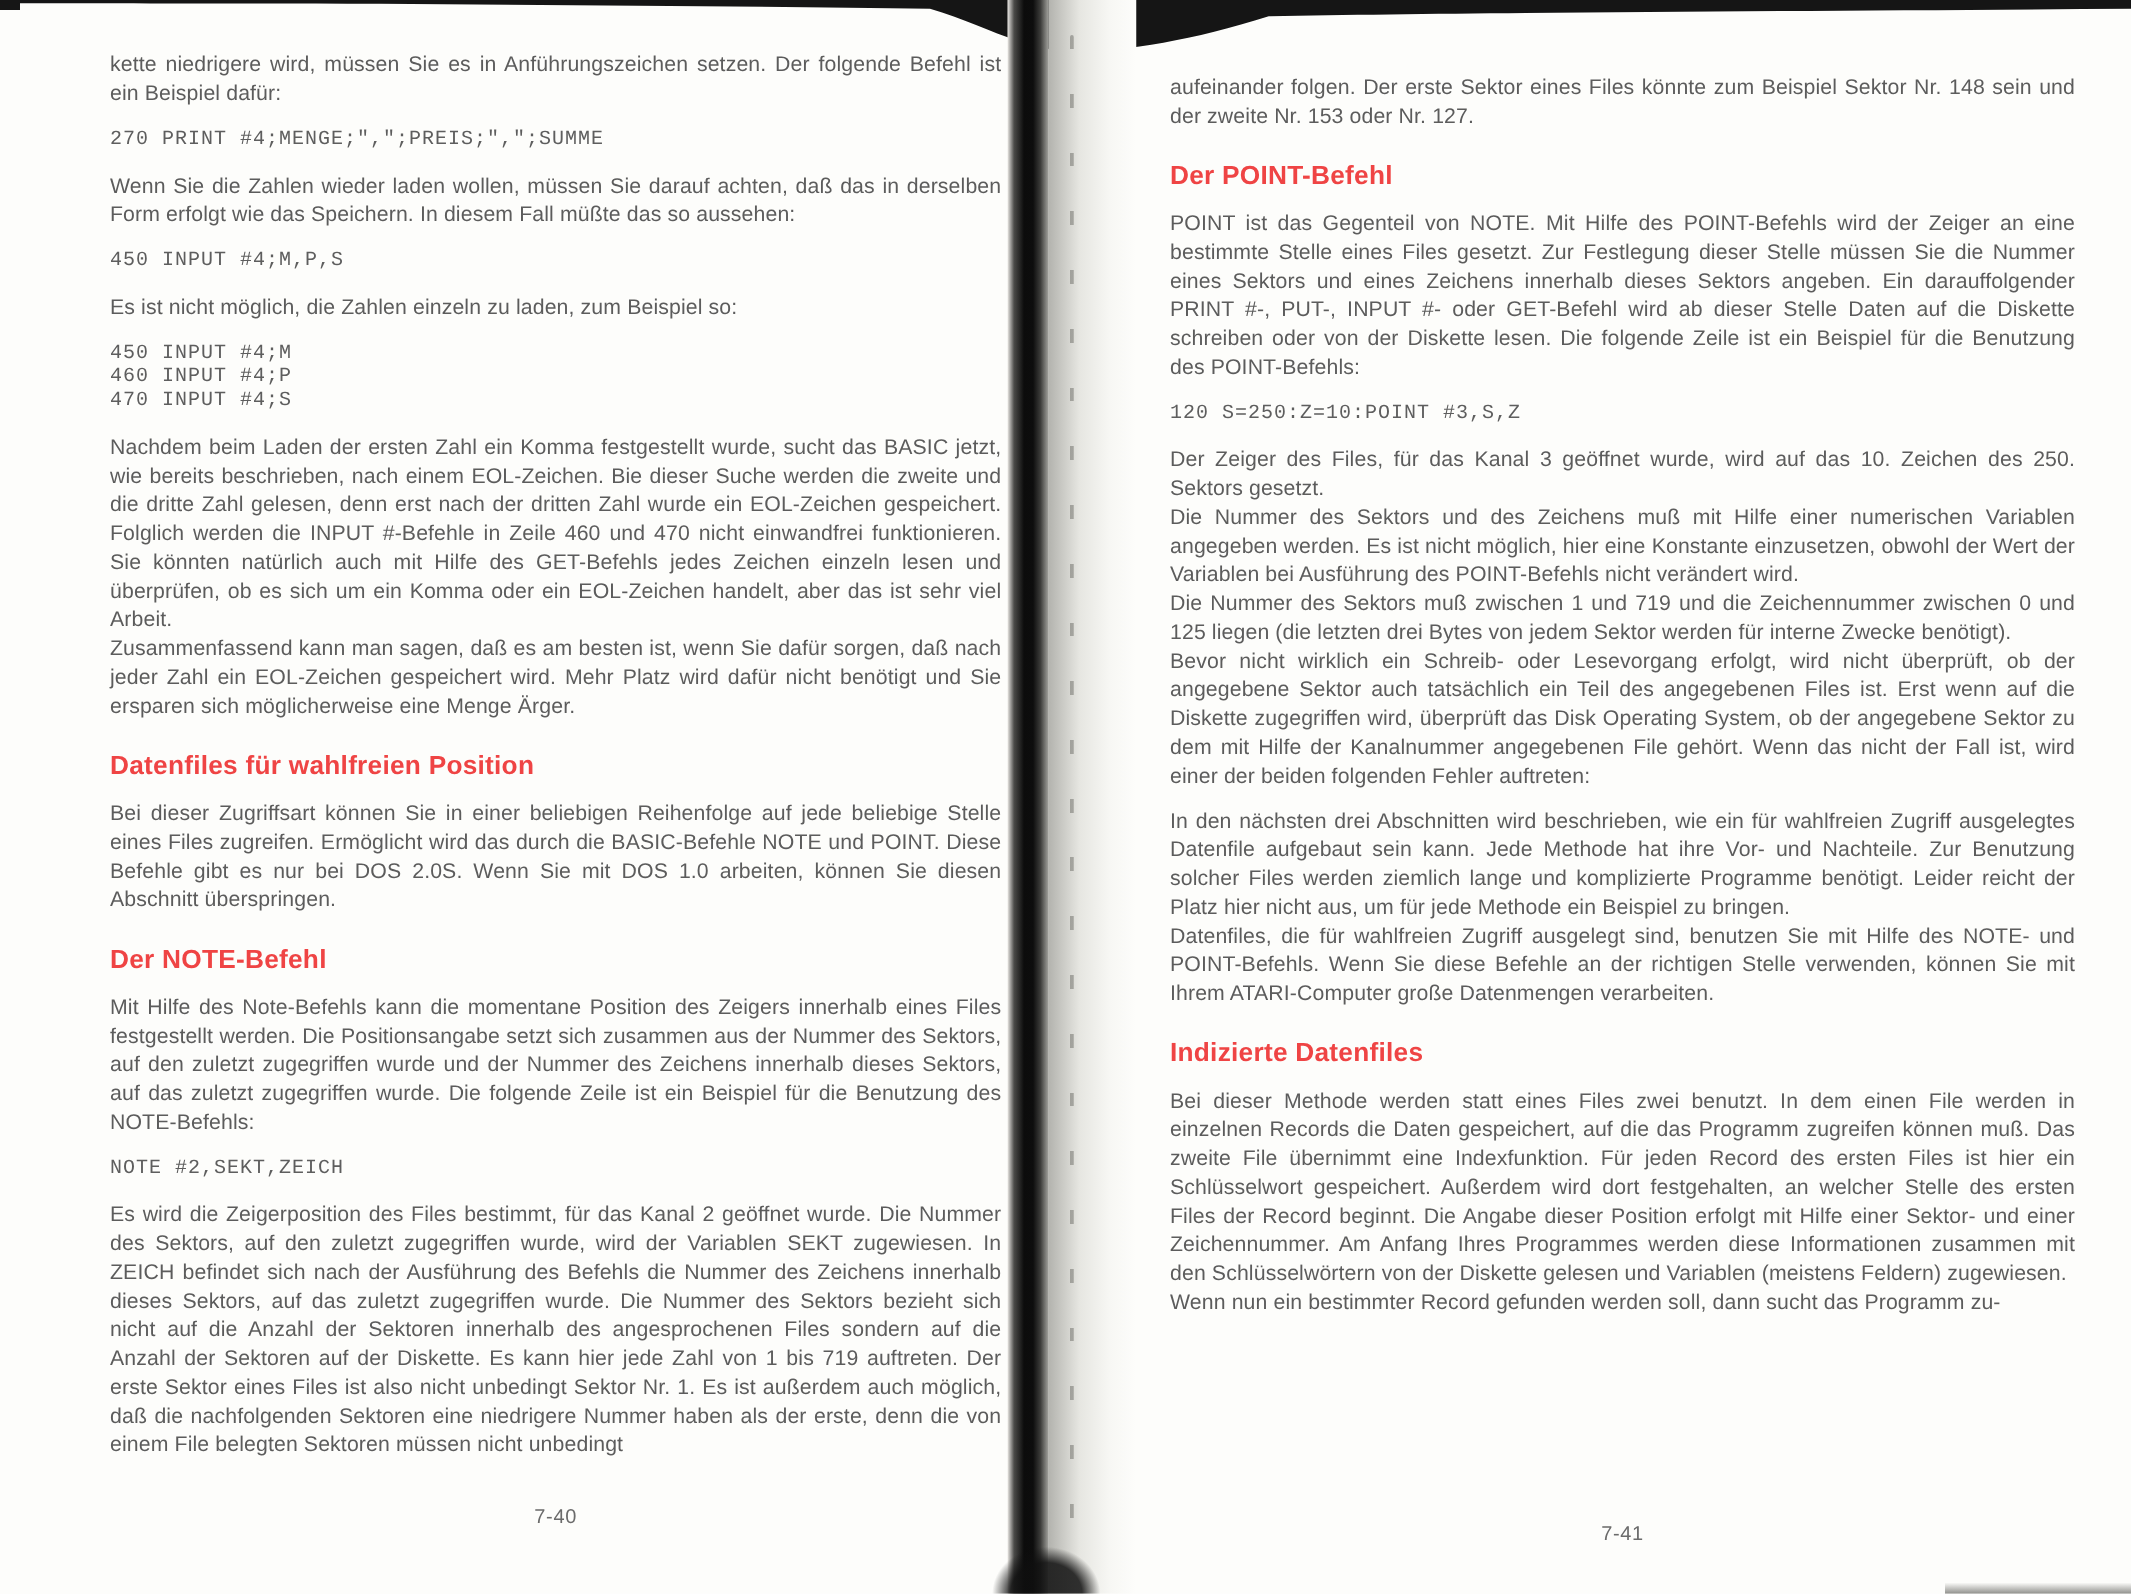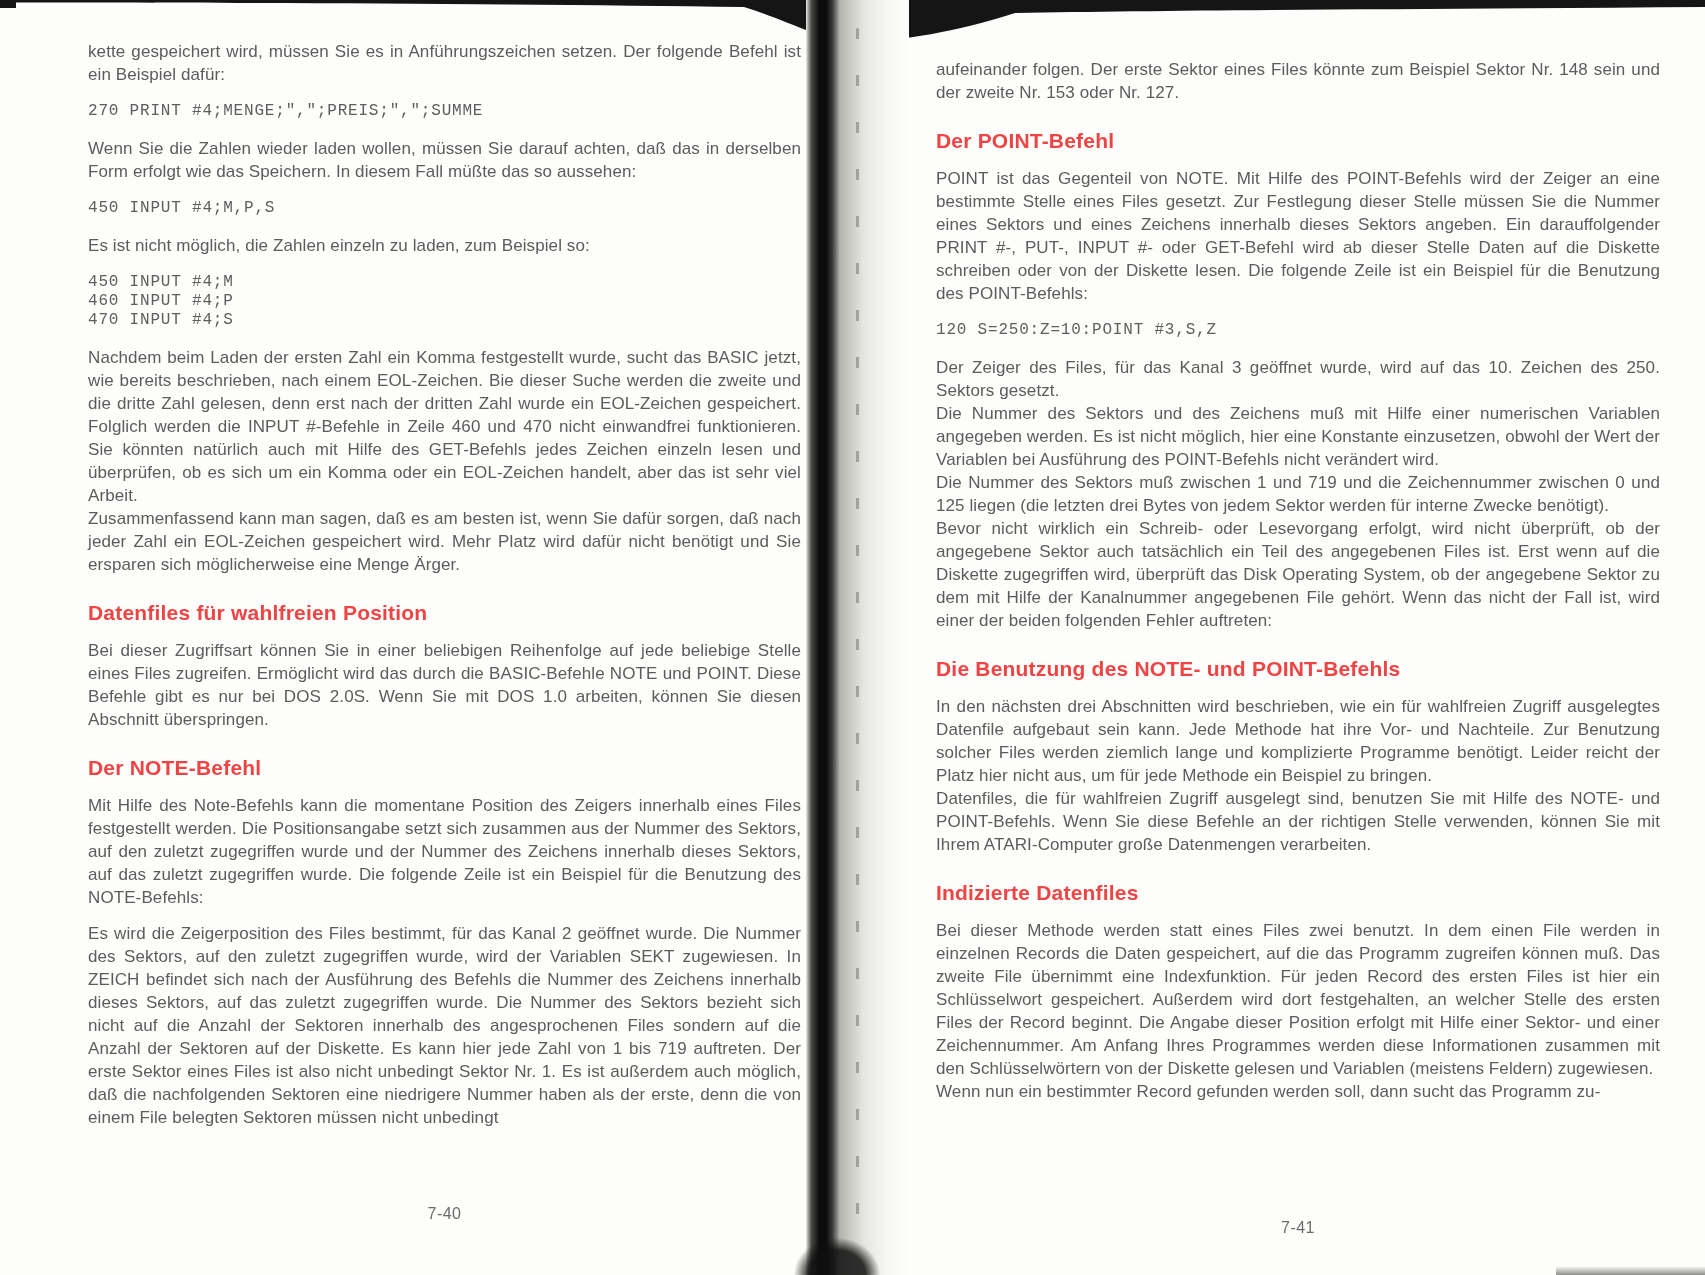--- a/index.html
+++ b/index.html
@@ -74,50 +74,50 @@
              C820,41 788,20 744,7 C520,3.5 180,2.5 0,2.5 Z" fill="#151515"></path>
   </svg>
   <div class="artifact corner-mark"></div>
   <div class="artifact gutter-black"></div>
   <div class="artifact inner-edge"></div>
   <div class="artifact stitches"></div>
   <div class="artifact gutter-foot"></div>
   <div class="artifact bottom-right-edge"></div>
 
   <div class="page page-left">
-      <p class="blk">kette gespeichert wird, müssen Sie es in Anführungszeichen setzen. Der folgende Befehl ist ein Beispiel dafür:</p>
+      <p class="blk">kette niedrigere wird, müssen Sie es in Anführungszeichen setzen. Der folgende Befehl ist ein Beispiel dafür:</p>
       <pre class="blk">270 PRINT #4;MENGE;",";PREIS;",";SUMME</pre>
       <p class="blk">Wenn Sie die Zahlen wieder laden wollen, müssen Sie darauf achten, daß das in derselben Form erfolgt wie das Speichern. In diesem Fall müßte das so aussehen:</p>
       <pre class="blk">450 INPUT #4;M,P,S</pre>
       <p class="blk">Es ist nicht möglich, die Zahlen einzeln zu laden, zum Beispiel so:</p>
       <pre class="blk">450 INPUT #4;M
 460 INPUT #4;P
 470 INPUT #4;S</pre>
       <div class="blk b-group">
         <p>Nachdem beim Laden der ersten Zahl ein Komma festgestellt wurde, sucht das BASIC jetzt, wie bereits beschrieben, nach einem EOL-Zeichen. Bie dieser Suche werden die zweite und die dritte Zahl gelesen, denn erst nach der dritten Zahl wurde ein EOL-Zeichen gespeichert. Folglich werden die INPUT #-Befehle in Zeile 460 und 470 nicht einwandfrei funktionieren. Sie könnten natürlich auch mit Hilfe des GET-Befehls jedes Zeichen einzeln lesen und überprüfen, ob es sich um ein Komma oder ein EOL-Zeichen handelt, aber das ist sehr viel Arbeit.</p>
         <p>Zusammenfassend kann man sagen, daß es am besten ist, wenn Sie dafür sorgen, daß nach jeder Zahl ein EOL-Zeichen gespeichert wird. Mehr Platz wird dafür nicht benötigt und Sie ersparen sich möglicherweise eine Menge Ärger.</p>
       </div>
       <h2 class="blk">Datenfiles für wahlfreien Position</h2>
       <p class="blk">Bei dieser Zugriffsart können Sie in einer beliebigen Reihenfolge auf jede beliebige Stelle eines Files zugreifen. Ermöglicht wird das durch die BASIC-Befehle NOTE und POINT. Diese Befehle gibt es nur bei DOS 2.0S. Wenn Sie mit DOS 1.0 arbeiten, können Sie diesen Abschnitt überspringen.</p>
       <h2 class="blk">Der NOTE-Befehl</h2>
       <p class="blk">Mit Hilfe des Note-Befehls kann die momentane Position des Zeigers innerhalb eines Files festgestellt werden. Die Positionsangabe setzt sich zusammen aus der Nummer des Sektors, auf den zuletzt zugegriffen wurde und der Nummer des Zeichens innerhalb dieses Sektors, auf das zuletzt zugegriffen wurde. Die folgende Zeile ist ein Beispiel für die Benutzung des NOTE-Befehls:</p>
+      <pre class="blk">NOTE #2,SEKT,ZEICH</pre>
       <p class="blk">Es wird die Zeigerposition des Files bestimmt, für das Kanal 2 geöffnet wurde. Die Nummer des Sektors, auf den zuletzt zugegriffen wurde, wird der Variablen SEKT zugewiesen. In ZEICH befindet sich nach der Ausführung des Befehls die Nummer des Zeichens innerhalb dieses Sektors, auf das zuletzt zugegriffen wurde. Die Nummer des Sektors bezieht sich nicht auf die Anzahl der Sektoren innerhalb des angesprochenen Files sondern auf die Anzahl der Sektoren auf der Diskette. Es kann hier jede Zahl von 1 bis 719 auftreten. Der erste Sektor eines Files ist also nicht unbedingt Sektor Nr. 1. Es ist außerdem auch möglich, daß die nachfolgenden Sektoren eine niedrigere Nummer haben als der erste, denn die von einem File belegten Sektoren müssen nicht unbedingt</p>
     </div>
   <div class="page page-right">
       <p class="blk">aufeinander folgen. Der erste Sektor eines Files könnte zum Beispiel Sektor Nr. 148 sein und der zweite Nr. 153 oder Nr. 127.</p>
       <h2 class="blk">Der POINT-Befehl</h2>
       <p class="blk">POINT ist das Gegenteil von NOTE. Mit Hilfe des POINT-Befehls wird der Zeiger an eine bestimmte Stelle eines Files gesetzt. Zur Festlegung dieser Stelle müssen Sie die Nummer eines Sektors und eines Zeichens innerhalb dieses Sektors angeben. Ein darauffolgender PRINT #-, PUT-, INPUT #- oder GET-Befehl wird ab dieser Stelle Daten auf die Diskette schreiben oder von der Diskette lesen. Die folgende Zeile ist ein Beispiel für die Benutzung des POINT-Befehls:</p>
       <pre class="blk">120 S=250:Z=10:POINT #3,S,Z</pre>
       <div class="blk b-group">
         <p>Der Zeiger des Files, für das Kanal 3 geöffnet wurde, wird auf das 10. Zeichen des 250. Sektors gesetzt.</p>
         <p>Die Nummer des Sektors und des Zeichens muß mit Hilfe einer numerischen Variablen angegeben werden. Es ist nicht möglich, hier eine Konstante einzusetzen, obwohl der Wert der Variablen bei Ausführung des POINT-Befehls nicht verändert wird.</p>
         <p>Die Nummer des Sektors muß zwischen 1 und 719 und die Zeichennummer zwischen 0 und 125 liegen (die letzten drei Bytes von jedem Sektor werden für interne Zwecke benötigt).</p>
         <p>Bevor nicht wirklich ein Schreib- oder Lesevorgang erfolgt, wird nicht überprüft, ob der angegebene Sektor auch tatsächlich ein Teil des angegebenen Files ist. Erst wenn auf die Diskette zugegriffen wird, überprüft das Disk Operating System, ob der angegebene Sektor zu dem mit Hilfe der Kanalnummer angegebenen File gehört. Wenn das nicht der Fall ist, wird einer der beiden folgenden Fehler auftreten:</p>
       </div>
-      <h2 class="blk">Die Benutzung des NOTE- und POINT-Befehls</h2>
       <div class="blk b-group">
         <p>In den nächsten drei Abschnitten wird beschrieben, wie ein für wahlfreien Zugriff ausgelegtes Datenfile aufgebaut sein kann. Jede Methode hat ihre Vor- und Nachteile. Zur Benutzung solcher Files werden ziemlich lange und komplizierte Programme benötigt. Leider reicht der Platz hier nicht aus, um für jede Methode ein Beispiel zu bringen.</p>
         <p>Datenfiles, die für wahlfreien Zugriff ausgelegt sind, benutzen Sie mit Hilfe des NOTE- und POINT-Befehls. Wenn Sie diese Befehle an der richtigen Stelle verwenden, können Sie mit Ihrem ATARI-Computer große Datenmengen verarbeiten.</p>
       </div>
       <h2 class="blk">Indizierte Datenfiles</h2>
       <div class="blk b-group">
         <p>Bei dieser Methode werden statt eines Files zwei benutzt. In dem einen File werden in einzelnen Records die Daten gespeichert, auf die das Programm zugreifen können muß. Das zweite File übernimmt eine Indexfunktion. Für jeden Record des ersten Files ist hier ein Schlüsselwort gespeichert. Außerdem wird dort festgehalten, an welcher Stelle des ersten Files der Record beginnt. Die Angabe dieser Position erfolgt mit Hilfe einer Sektor- und einer Zeichennummer. Am Anfang Ihres Programmes werden diese Informationen zusammen mit den Schlüsselwörtern von der Diskette gelesen und Variablen (meistens Feldern) zugewiesen.</p>
         <p>Wenn nun ein bestimmter Record gefunden werden soll, dann sucht das Programm zu-</p>
       </div>
     </div>

